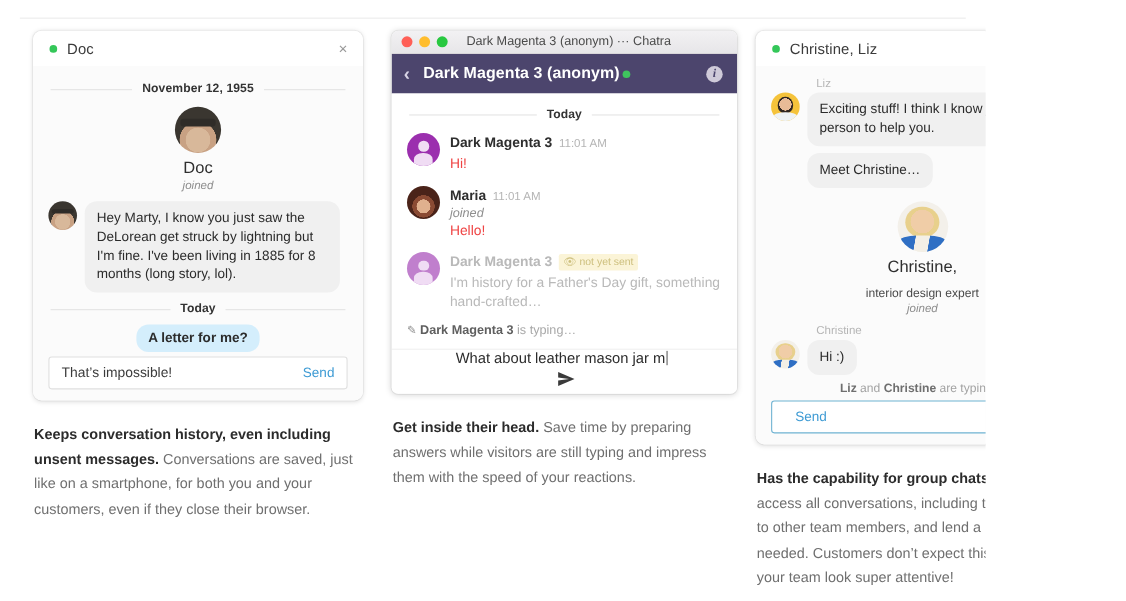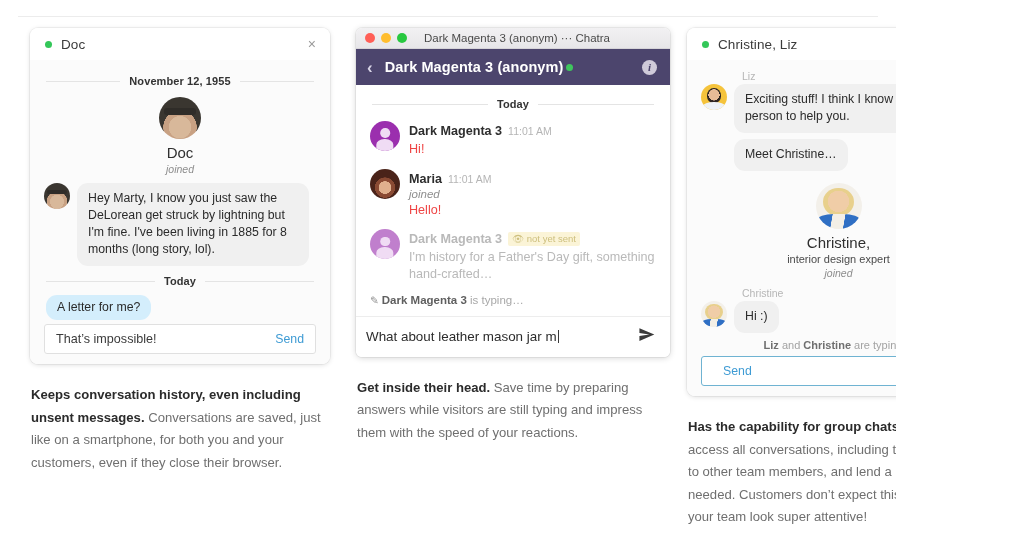--- a/index.html
+++ b/index.html
@@ -98,21 +98,21 @@
     letter-spacing: .1px;
     white-space: nowrap;
   }
 
   .joinblock { text-align: center; padding: 2px 0 8px 0; }
   .joinblock .av { margin: 0 auto 5px auto; }
   .joinblock .jname {
     font-size: 15px; color: #2f2f2f; line-height: 1.15;
   }
   .joinblock .jrole {
-    font-size: 11px; color: #4a4a4a; margin-top: 2px;
+    font-size: 11px; color: #4a4a4a; margin-top: 10px;
   }
   .joinblock .jjoined {
     font-size: 10.5px; color: #8d8d8d; font-style: italic; margin-top: 2px;
   }
 
   .msgrow { display: flex; align-items: flex-start; gap: 7px; margin-bottom: 6px; }
   .bubble {
     background: #f0f0f0;
     border-radius: 11px;
     padding: 7px 11px 8px 11px;
@@ -122,21 +122,21 @@
     max-width: 232px;
   }
   .bubble-blue {
     background: #d4eefc;
     border-radius: 11px;
     padding: 5px 11px 6px 11px;
     font-size: 12.3px;
     color: #2b2b2b;
     display: inline-block;
   }
-  .row-right { display: flex; justify-content: flex-start; margin: 4px 2px 2px 2px; }
+  .row-right { display: flex; justify-content: center; margin: 4px 2px 2px 2px; font-weight: bold; }
 
   .sender-label {
     font-size: 10.5px;
     color: #b6b6b6;
     margin: 0 0 2px 41px;
   }
 
   .composer {
     display: flex;
     align-items: center;
@@ -305,21 +305,21 @@
     font-size: 11.5px; color: #a8a8a8;
     padding: 9px 0 10px 1px;
     border-bottom: 1px solid #ededed;
     margin: 2px -14px 0 -14px;
     padding-left: 14px;
   }
   .typing2 b { color: #5f5f5f; }
   .pencil { font-size: 10.5px; color: #8c8c8c; margin-right: 3px; }
   .composer2 {
     display:flex; align-items:center;
-    height: 40px; padding: 0 15px 0 10px; background:#fff;
+    height: 40px; padding: 0 15px 0 10px; background:#fff;flex-direction:column;
   }
   .composer2 .ctext {
     flex:1 1 auto; font-size: 13.4px; color:#2c2c2c; white-space:nowrap; overflow:hidden;
   }
   .plane { flex:0 0 auto; margin-left: 8px; cursor:pointer; }
 
   
   .caption {
     font-size: 13.1px;
     line-height: 1.72;

